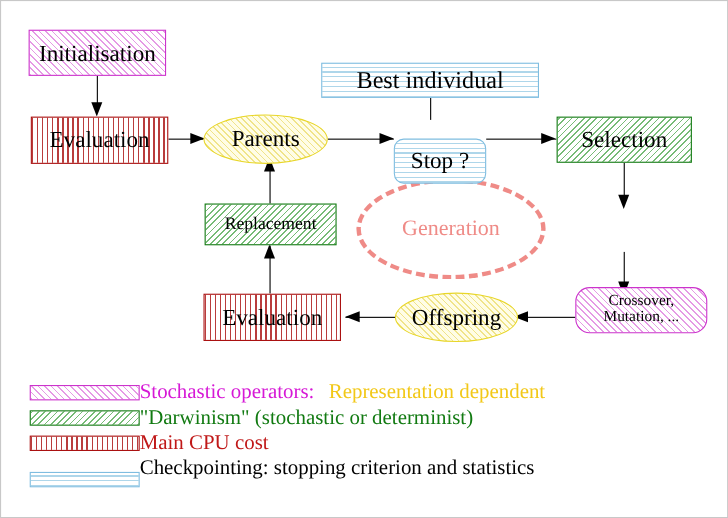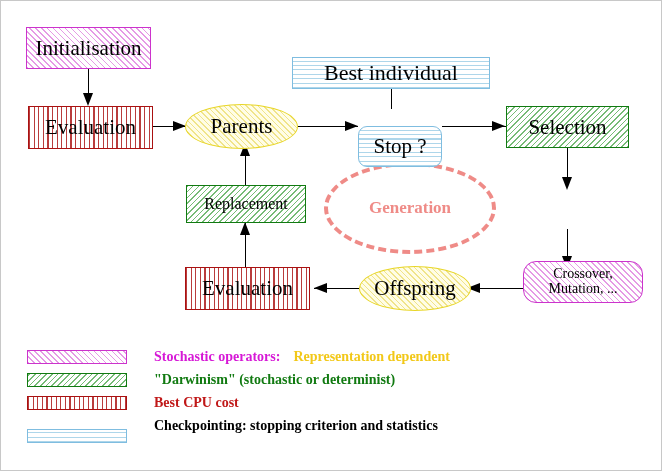--- a/index.html
+++ b/index.html
@@ -88,34 +88,34 @@
   .arrow { position: absolute; width: 0; height: 0; z-index: 2; }
   .arrow-right { border-top: 5.5px solid transparent; border-bottom: 5.5px solid transparent; border-left: 13px solid #000; }
   .arrow-left  { border-top: 5.5px solid transparent; border-bottom: 5.5px solid transparent; border-right: 13px solid #000; }
   .arrow-down  { border-left: 5.5px solid transparent; border-right: 5.5px solid transparent; border-top: 13px solid #000; }
   .arrow-up    { border-left: 5.5px solid transparent; border-right: 5.5px solid transparent; border-bottom: 13px solid #000; }
 
   
   #legend { position: absolute; left: 26px; top: 344px; z-index: 5; }
   .legend-row { display: flex; align-items: center; height: 23px; }
   .swatch { width: 100px; height: 14px; box-sizing: border-box; flex: 0 0 auto; }
-  .legend-text { margin-left: 27px; font-size: 14px; white-space: nowrap; font-weight: bold; }
+  .legend-text { font-size: 19px; white-space: nowrap; font-weight: normal; }
   .t-magenta { color: #d618d6; }
   .t-yellow  { color: #f2c818; }
   .t-green   { color: #117a11; }
   .t-red     { color: #c01818; }
   .t-blue    { color: #000000; }
   .gap { display: inline-block; width: 13px; }
 </style>
 </head>
 <body>
 
 <div id="canvas">
 
-  <div class="dashed-ellipse" style="left:323px; top:161px; width:172px; height:92px; font-size:17px;font-weight:bold;">
+  <div class="dashed-ellipse" style="left:323px; top:161px; width:172px; height:92px; font-size:20px;">
     <span class="lbl">Generation</span>
   </div>
 
   <div class="edge edge-v" style="left:87px; top:67px; height:28px;"></div>
   <div class="arrow arrow-down" style="left:82.2px; top:92px;"></div>
 
   <div class="edge edge-h" style="left:152px; top:125px; width:32px;"></div>
   <div class="arrow arrow-right" style="left:172px; top:119.5px;"></div>
 
   <div class="edge edge-h" style="left:297px; top:125px; width:60px;"></div>
@@ -196,21 +196,21 @@
       </div>
     </div>
 
     <div class="legend-row">
       <div class="swatch hatch-green"></div>
       <div class="legend-text t-green">"Darwinism" (stochastic or determinist)</div>
     </div>
 
     <div class="legend-row">
       <div class="swatch hatch-red"></div>
-      <div class="legend-text t-red">Best CPU cost</div>
+      <div class="legend-text t-red">Main CPU cost</div>
     </div>
 
     <div class="legend-row">
       <div class="swatch hatch-blue"></div>
       <div class="legend-text t-blue">Checkpointing: stopping criterion and statistics</div>
     </div>
 
   </div>
 
 </div>

